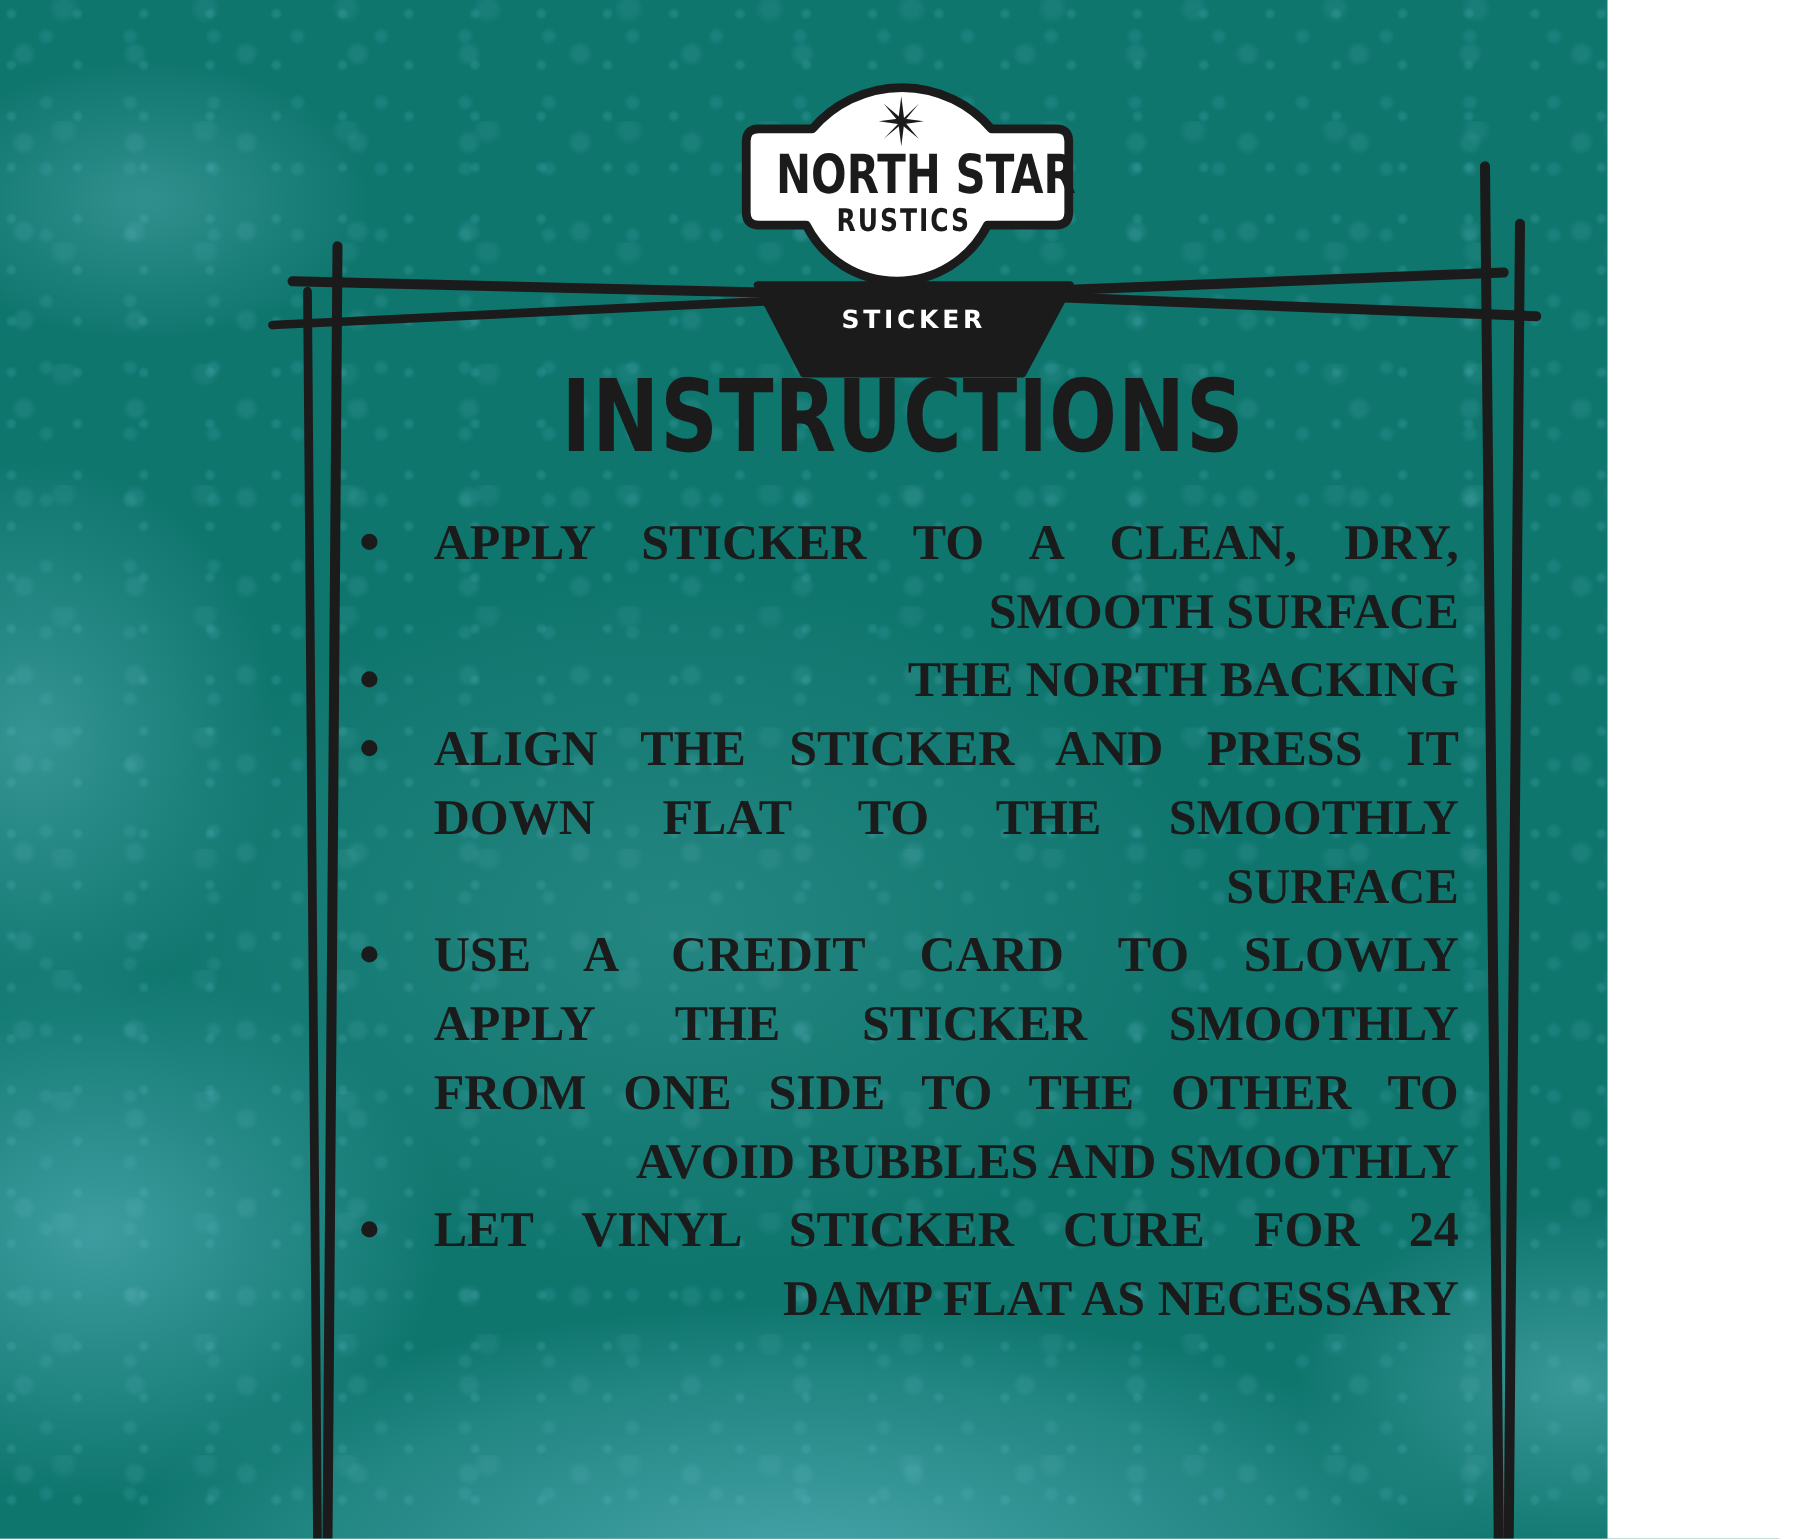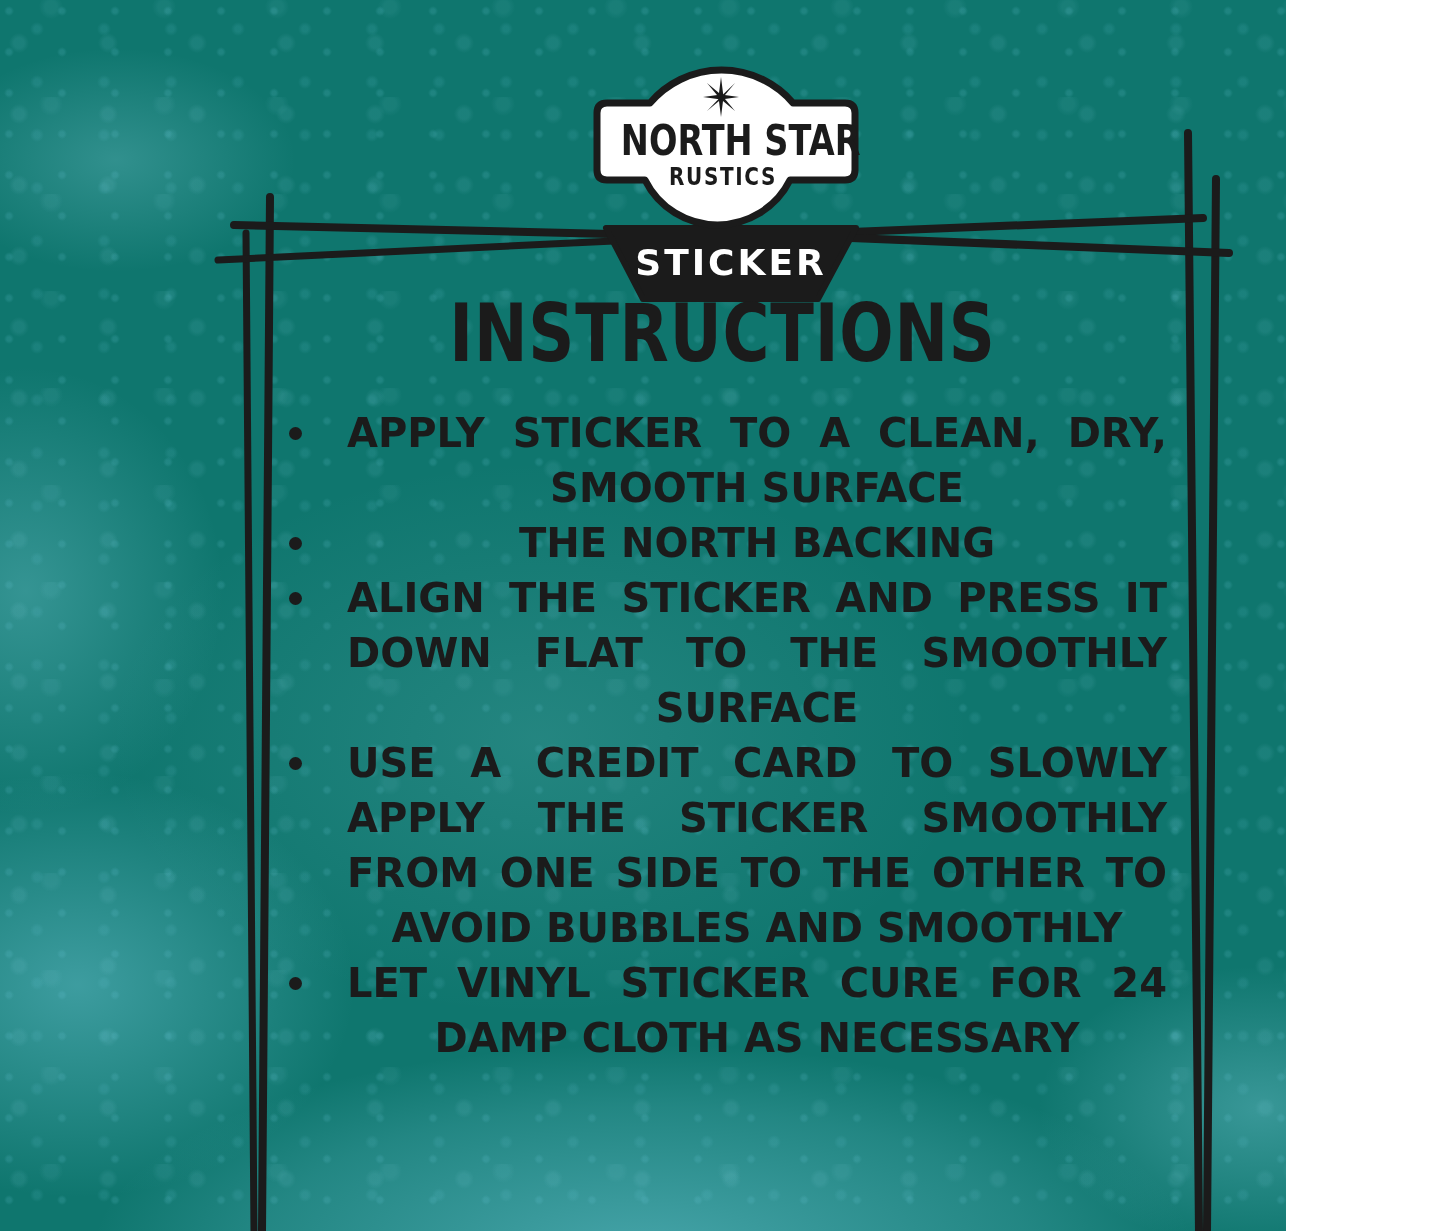--- a/index.html
+++ b/index.html
@@ -35,40 +35,40 @@
     text-align:center;font-size:43px;font-weight:bold;line-height:1;
     transform:scaleX(.78);letter-spacing:0px;white-space:nowrap;
   }
   .logo-sub{
     position:absolute;left:592px;top:164px;width:262px;
     text-align:center;font-size:25px;font-weight:bold;line-height:1;
     transform:scaleX(.8);letter-spacing:2px;white-space:nowrap;
   }
   .banner-label{
     position:absolute;left:606px;top:245px;width:250px;
-    text-align:center;color:#ffffff;font-size:36px;font-weight:bold;
+    text-align:center;color:#ffffff;font-size:20px;font-weight:bold;
     letter-spacing:3px;line-height:1;white-space:nowrap;
   }
   .heading{
     position:absolute;left:0;top:294px;width:1445px;margin:0;
     text-align:center;font-size:80px;font-weight:bold;line-height:1;
     transform:scaleX(.8);letter-spacing:1px;white-space:nowrap;
   }
   .instructions{
     position:absolute;left:287px;top:406px;width:880px;
     margin:0;padding:0;list-style:none;
     font-size:40px;font-weight:bold;line-height:55px;letter-spacing:0px;
   }
-  .instructions li{position:relative;margin:0;padding:0 0 0 60px;}
+  .instructions li{position:relative;margin:0;padding:0 0 0 60px;font-family:Liberation Serif, serif;}
   .instructions .dot{
     position:absolute;left:2px;top:21px;width:13px;height:13px;
     border-radius:50%;background:#1b1b1b;
   }
   .jl{text-align:justify;text-align-last:justify;}
-  .ll{text-align:center;}
+  .ll{text-align:right;}
 </style>
 </head>
 <body>
 
 <div class="canvas">
 
   <div class="texture"></div>
 
   <svg class="frame-svg" viewBox="0 0 1445 1231" aria-hidden="true">
 
@@ -123,17 +123,17 @@
     <li>
       <span class="dot"></span>
       <div class="jl">USE A CREDIT CARD TO SLOWLY</div>
       <div class="jl">APPLY THE STICKER SMOOTHLY</div>
       <div class="jl">FROM ONE SIDE TO THE OTHER TO</div>
       <div class="ll">AVOID BUBBLES AND SMOOTHLY</div>
     </li>
     <li>
       <span class="dot"></span>
       <div class="jl">LET VINYL STICKER CURE FOR 24</div>
-      <div class="ll">DAMP CLOTH AS NECESSARY</div>
+      <div class="ll">DAMP FLAT AS NECESSARY</div>
     </li>
   </ul>
 
 </div>
 
 </body></html>

